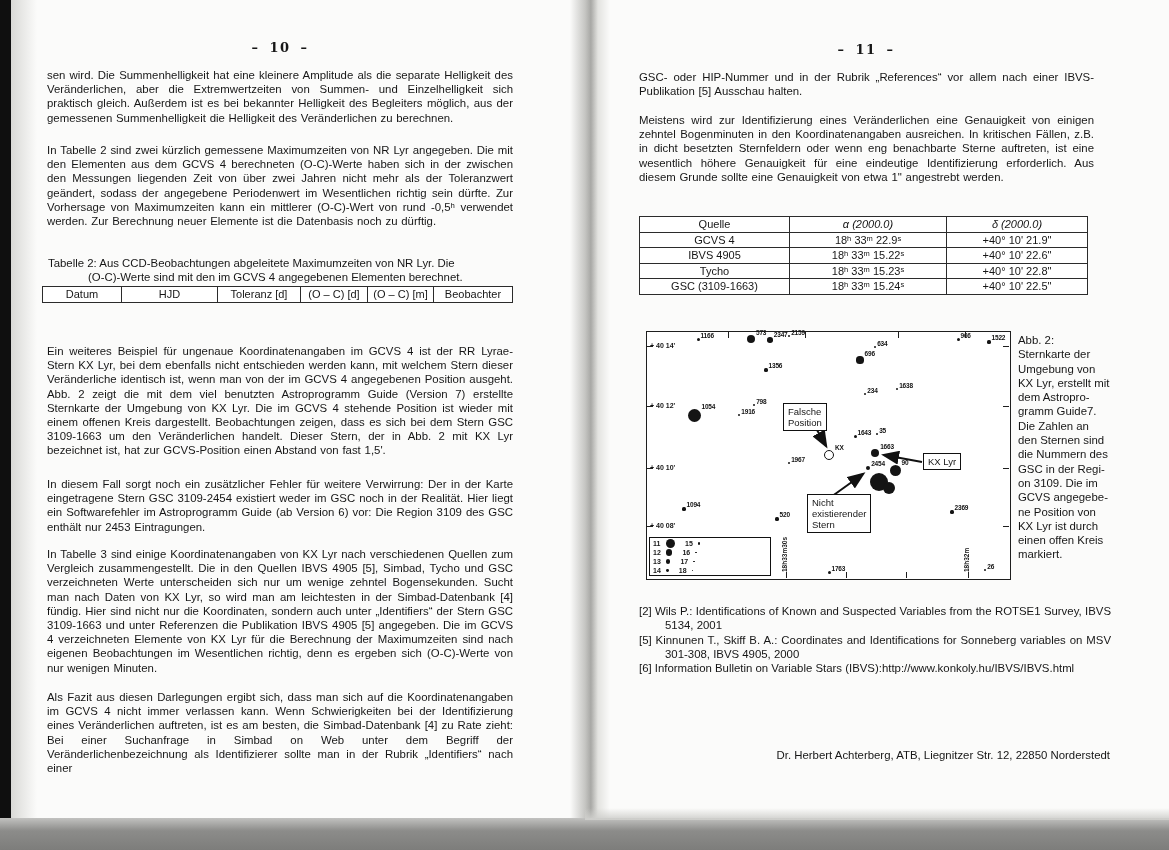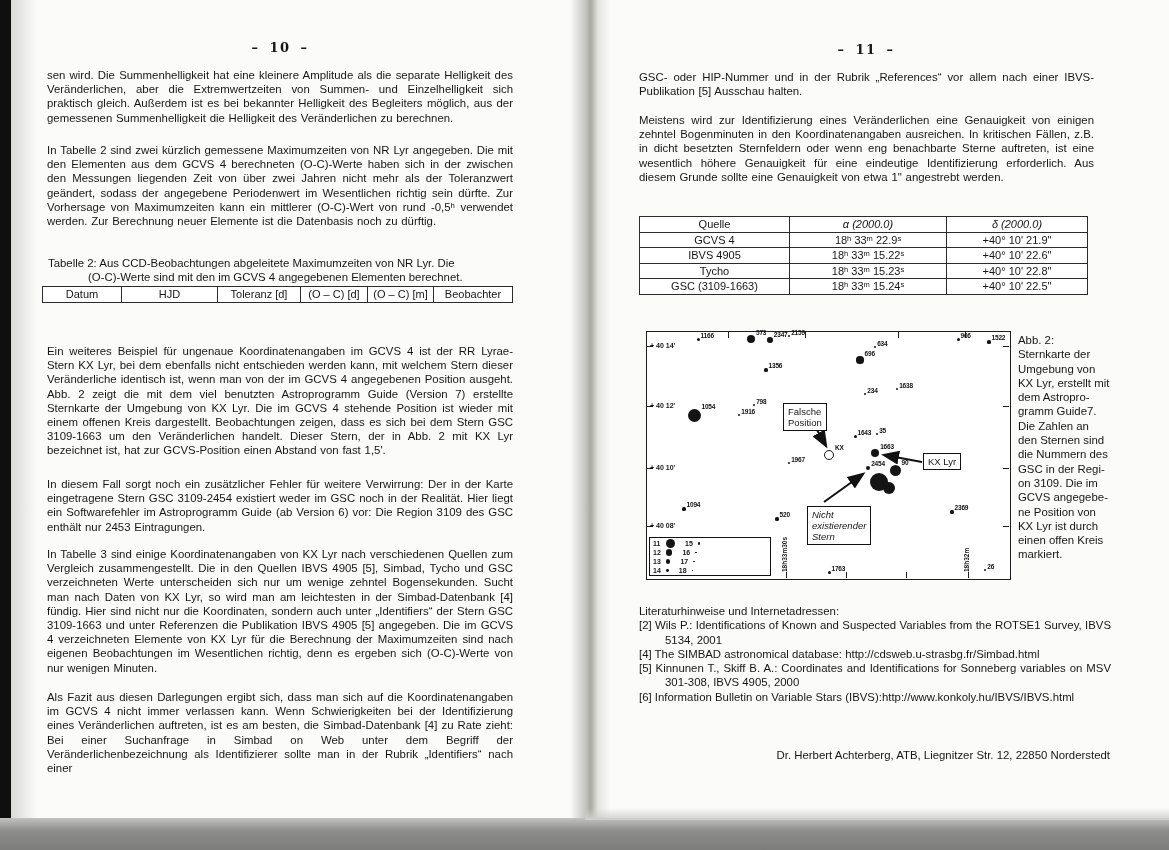--- a/index.html
+++ b/index.html
@@ -157,21 +157,21 @@
             </marker>
           </defs>
           <line x1="170" y1="98" x2="179" y2="114" stroke="#111" stroke-width="2" marker-end="url(#ah)"></line>
           <line x1="275" y1="130" x2="237" y2="123" stroke="#111" stroke-width="2" marker-end="url(#ah)"></line>
           <line x1="177" y1="170" x2="216" y2="142" stroke="#111" stroke-width="2" marker-end="url(#ah)"></line>
         </svg>
 
         <div class="anno-box" style="left:136px;top:71px;">Falsche
 Position</div>
         <div class="anno-box" style="left:276px;top:121px;">KX Lyr</div>
-        <div class="anno-box" style="left:160px;top:174px;font-style:italic;">Nicht
+        <div class="anno-box" style="left:160px;top:162px;">Nicht
 existierender
 Stern</div>
 
         <div class="legend-box" id="legend-box">
             <div class="legend-row">
               <span class="legend-num">11</span>
               <span class="legend-dot" style="width: 9px; height: 9px;"></span>
               <span class="legend-num">15</span>
               <span class="legend-dot" style="width: 2.2px; height: 2.2px;"></span>
             </div>
@@ -284,24 +284,22 @@
 die Nummern des
 GSC in der Regi-
 on 3109. Die im
 GCVS angegebe-
 ne Position von
 KX Lyr ist durch
 einen offen Kreis
 markiert.</div>
 
     <div class="lit-block">
-      <div>Literaturhinweise und Internetadressen:</div>
       <div id="lit-items">
           <div class="lit-item">[2] Wils P.: Identifications of Known and Suspected Variables from the ROTSE1 Survey, IBVS 5134, 2001</div>
-          <div class="lit-item">[4] The SIMBAD astronomical database: http://cdsweb.u-strasbg.fr/Simbad.html</div>
           <div class="lit-item">[5] Kinnunen T., Skiff B. A.: Coordinates and Identifications for Sonneberg variables on MSV 301-308, IBVS 4905, 2000</div>
           <div class="lit-item">[6] Information Bulletin on Variable Stars (IBVS):http://www.konkoly.hu/IBVS/IBVS.html</div>
         </div>
     </div>
 
     <div class="signature">Dr. Herbert Achterberg, ATB, Liegnitzer Str. 12, 22850 Norderstedt</div>
   </div>
 
 </div>
 

